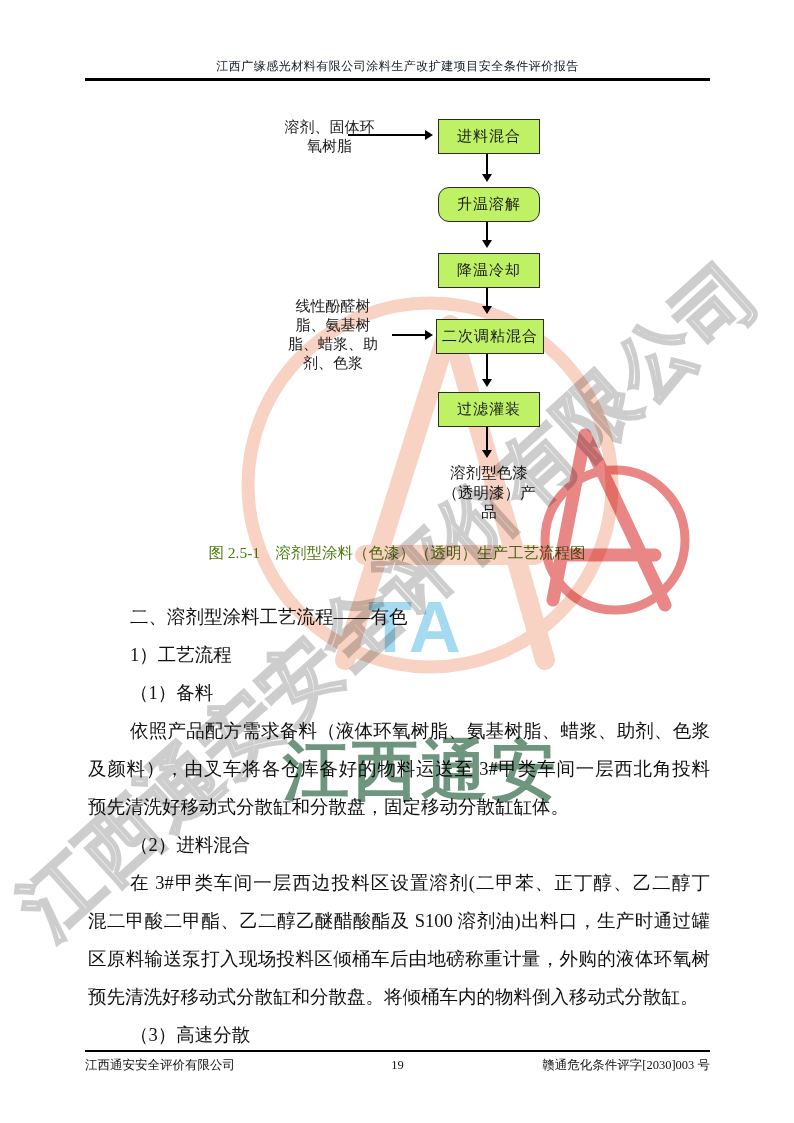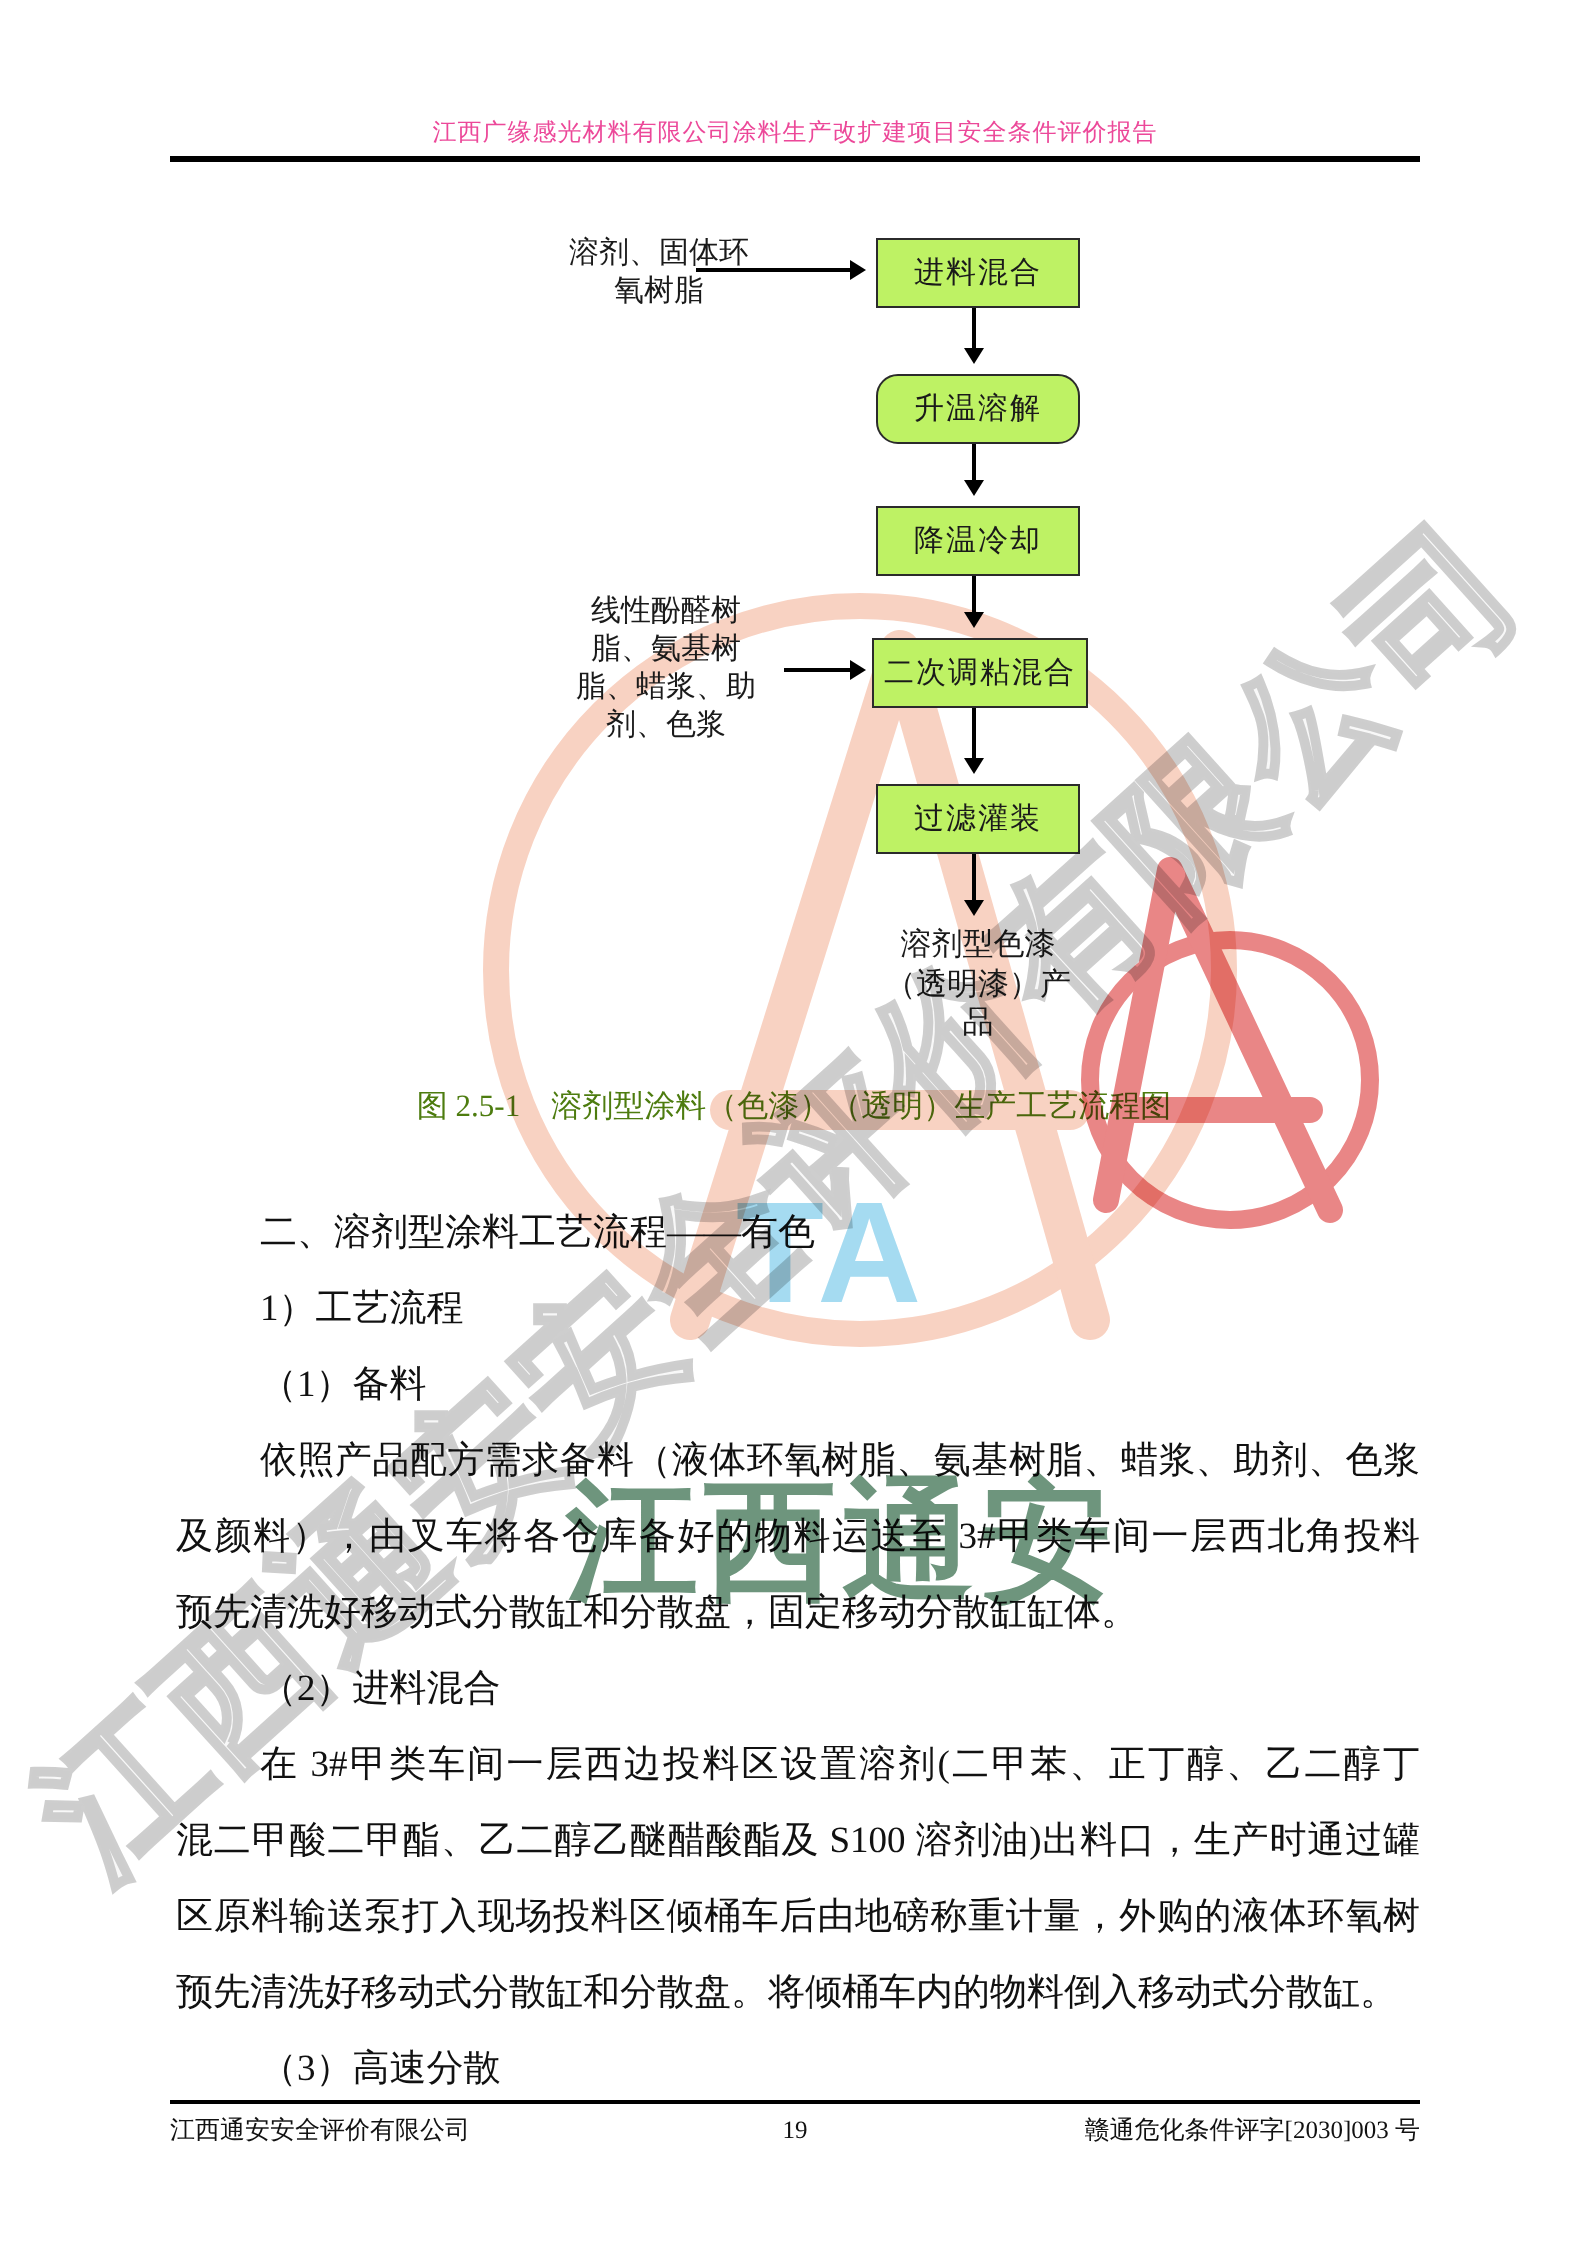--- a/index.html
+++ b/index.html
@@ -3,21 +3,21 @@
 <meta charset="utf-8">
 <style>
   html,body{margin:0;padding:0;background:#fff;}
   .page{
     position:relative;width:794px;height:1123px;margin:0 auto;background:#ffffff;
     font-family:"Liberation Serif","DejaVu Serif",serif;color:#1a1a1a;overflow:hidden;
   }
   
   .header-title{
     position:absolute;left:85px;top:58px;width:625px;text-align:center;
-    font-size:12px;letter-spacing:.5px;color:#ec4899;
+    font-size:12px;letter-spacing:.5px;color:#0f172a;
   }
   .header-rule{position:absolute;left:85px;top:78px;width:625px;height:3px;background:#000;}
   
   .fc-box{
     position:absolute;width:100px;height:33px;border:1.5px solid #2b2b2b;background:#bef264;
     display:flex;align-items:center;justify-content:center;font-size:15px;letter-spacing:1px;z-index:3;
   }
   .fc-label{position:absolute;text-align:center;font-size:15px;line-height:19px;z-index:3;}
   .varrow{position:absolute;left:486px;width:2px;background:#000;z-index:2;}
   .varrow::after{content:"";position:absolute;bottom:-8px;left:-4px;width:0;height:0;

